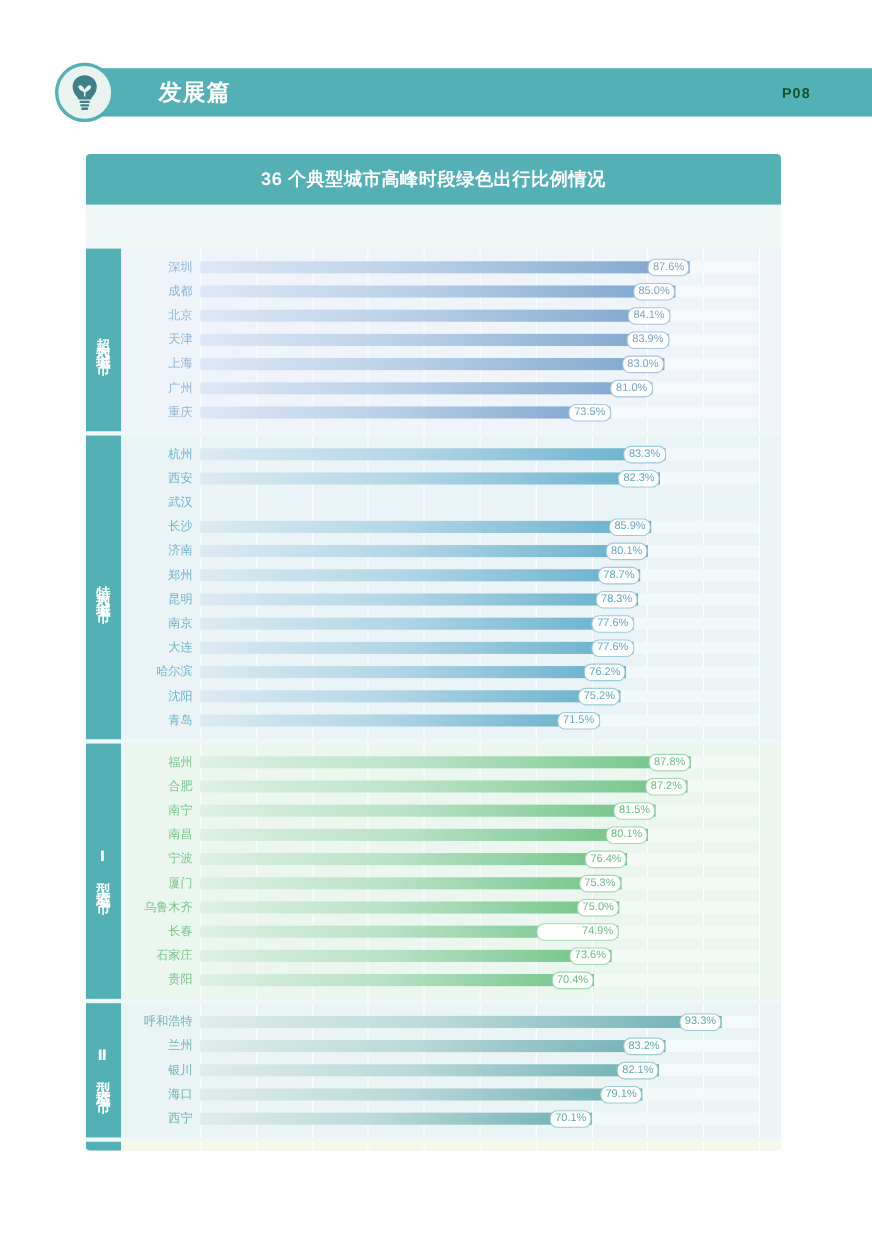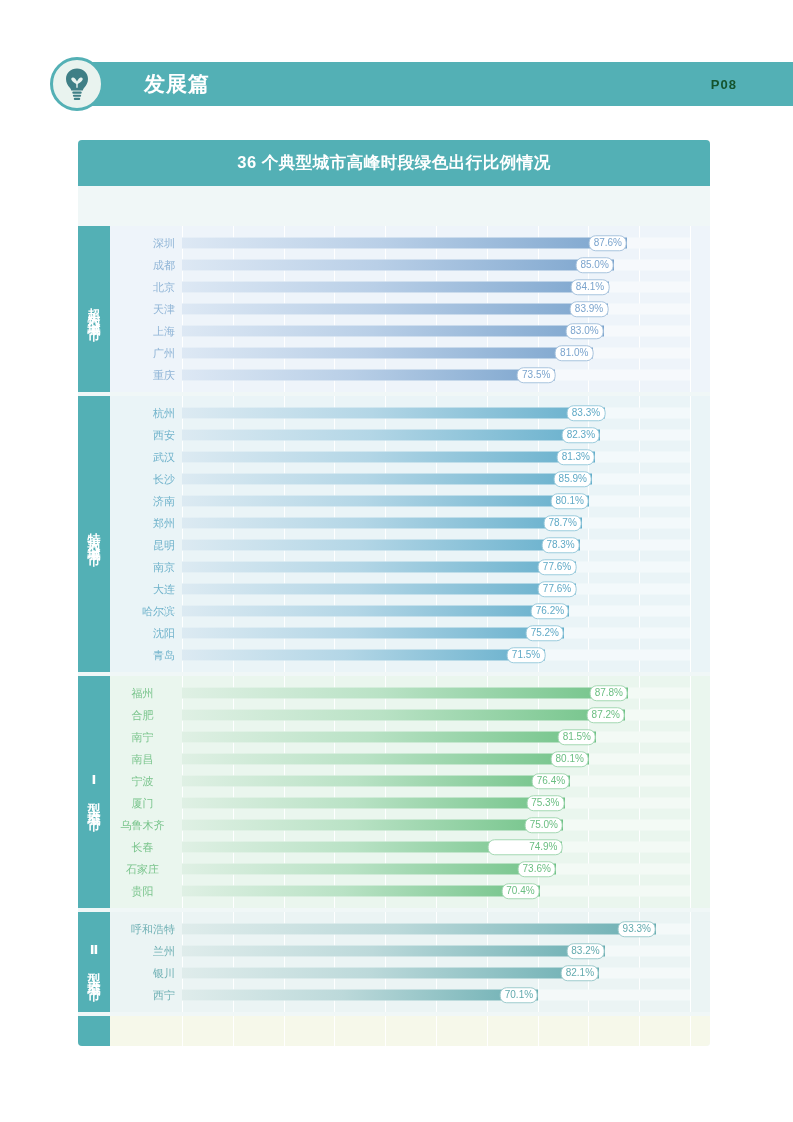--- a/index.html
+++ b/index.html
@@ -168,21 +168,21 @@
   .g-blue .bar-fill  { background: linear-gradient(to right, #dde8f4 0%, #b9cfe7 45%, #7ba4cd 100%); }
   .g-blue .bar-value { color: #7ba4cd; border: 1px solid #a9c4de; }
 
   .g-sky  { background: #eaf4f7; }
   .g-sky .row-name  { color: #6fb2cb; }
   .g-sky .bar-track { background: #f3f9fb; }
   .g-sky .bar-fill  { background: linear-gradient(to right, #dceaf2 0%, #b3d6e6 45%, #63aecb 100%); }
   .g-sky .bar-value { color: #5fa9c6; border: 1px solid #9cccdd; }
 
   .g-green { background: #eaf6ee; }
-  .g-green .row-name  { color: #79c48c; text-align: center; }
+  .g-green .row-name  { color: #79c48c; }
   .g-green .bar-track { background: #f3faf5; }
   .g-green .bar-fill  { background: linear-gradient(to right, #dff0e4 0%, #b9e2c5 45%, #6fc286 100%); }
   .g-green .bar-value { color: #6bbe82; border: 1px solid #a4d8b3; }
 
   .g-teal { background: #ebf4f4; }
   .g-teal .row-name  { color: #6fb0b4; }
   .g-teal .bar-track { background: #f4f9f9; }
   .g-teal .bar-fill  { background: linear-gradient(to right, #dfeceb 0%, #bcd9da 45%, #6aaeb2 100%); }
   .g-teal .bar-value { color: #63aaae; border: 1px solid #9ecbcd; }
 
@@ -313,25 +313,20 @@
           <div class="row">
             <span class="row-name">西安</span>
             <div class="bar-area">
               <div class="bar-track"></div>
               <div class="bar-fill" style="width: 82.3%;"></div>
               <span class="bar-value" style="left: 82.3%;">82.3%</span>
             </div>
           </div>
           <div class="row">
             <span class="row-name">武汉</span>
-            <div class="bar-area">
-              <div class="bar-track"></div>
-              <div class="bar-fill" style="width: 81.3%;"></div>
-              <span class="bar-value" style="left: 81.3%;">81.3%</span>
-            </div>
           </div>
           <div class="row">
             <span class="row-name">长沙</span>
             <div class="bar-area">
               <div class="bar-track"></div>
               <div class="bar-fill" style="width: 80.7%;"></div>
               <span class="bar-value" style="left: 80.7%;">85.9%</span>
             </div>
           </div>
           <div class="row">
@@ -532,20 +527,28 @@
           </div>
           <div class="row">
             <span class="row-name">银川</span>
             <div class="bar-area">
               <div class="bar-track"></div>
               <div class="bar-fill" style="width: 82.1%;"></div>
               <span class="bar-value" style="left: 82.1%;">82.1%</span>
             </div>
           </div>
           <div class="row">
+            <span class="row-name">海口</span>
+            <div class="bar-area">
+              <div class="bar-track"></div>
+              <div class="bar-fill" style="width: 79.1%;"></div>
+              <span class="bar-value" style="left: 79.1%;">79.1%</span>
+            </div>
+          </div>
+          <div class="row">
             <span class="row-name">西宁</span>
             <div class="bar-area">
               <div class="bar-track"></div>
               <div class="bar-fill" style="width: 70.1%;"></div>
               <span class="bar-value" style="left: 70.1%;">70.1%</span>
             </div>
           </div>
         </div>
       </div>
       <div class="group g-olive">

